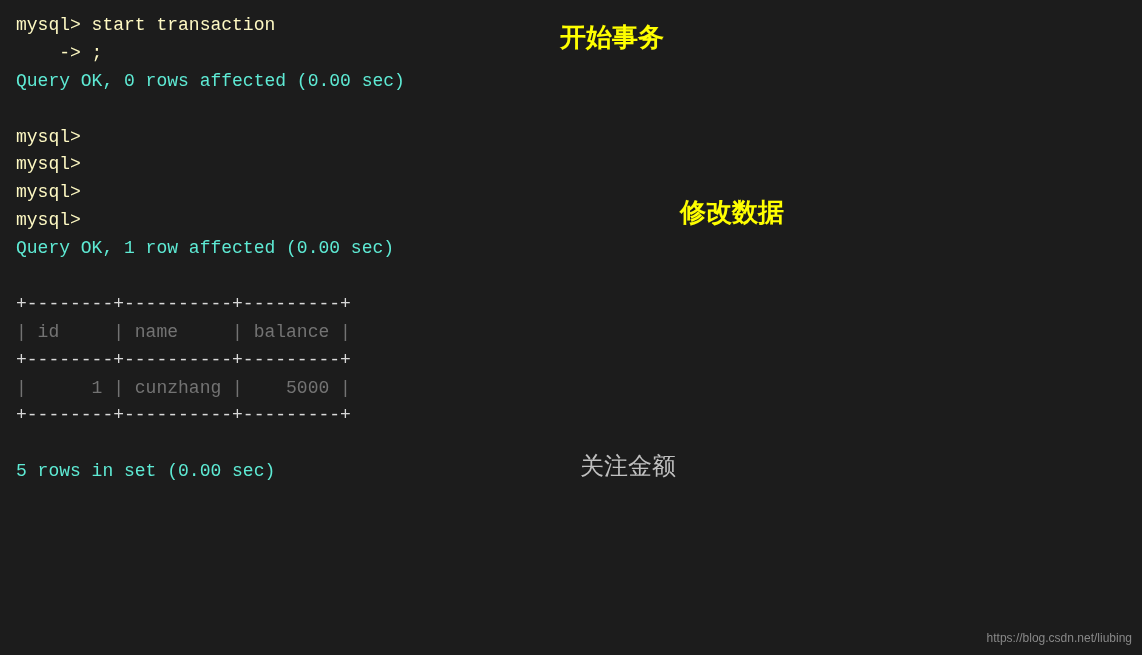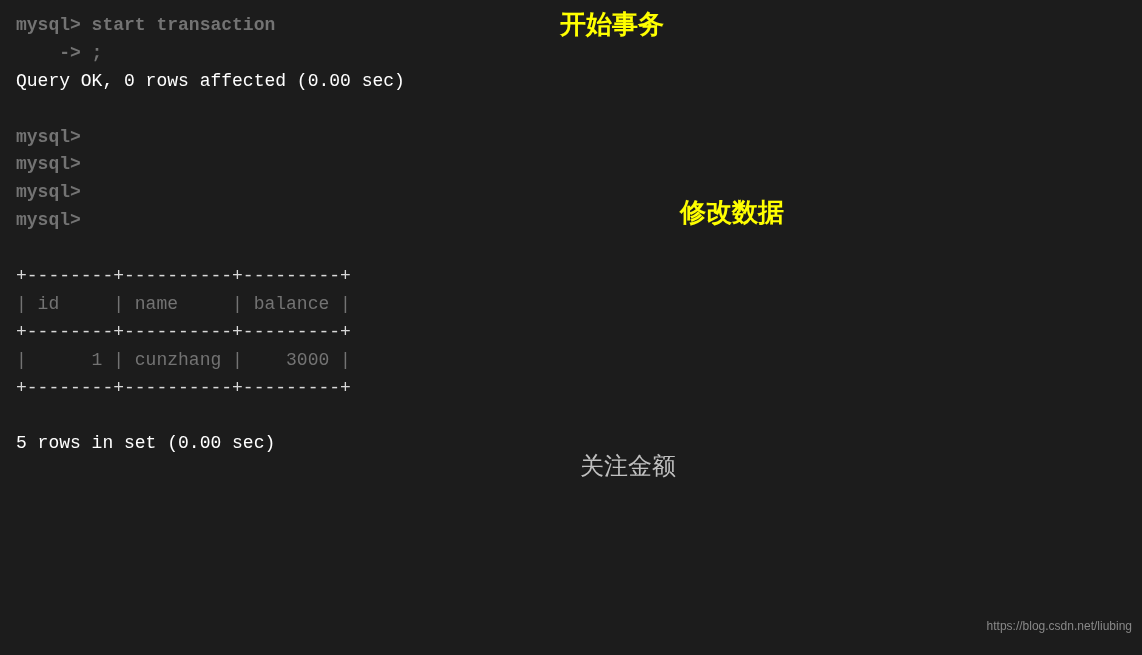--- a/index.html
+++ b/index.html
@@ -23,62 +23,61 @@
       position: relative;
     }
 
     .terminal-line {
       line-height: 1.55;
       white-space: pre;
       color: #737373;
     }
 
     .terminal-line.prompt {
-      color: #737373;
-      font-weight: bold;
+      color: #fef9c3;
     }
 
     .terminal-line.result {
-      color: #ffffff;
+      color: #5eead4;
     }
 
     .table-border {
       color: #d8d8d8;
     }
 
     .annotation {
       position: absolute;
       color: #ffff00;
       font-family: 'SimHei', 'Microsoft YaHei', sans-serif;
       font-size: 26px;
       font-weight: bold;
     }
 
     .annotation-kaishi {
-      top: 7px;
+      top: 20px;
       left: 560px;
       text-align: right;
     }
 
     .annotation-xiugai {
       top: 195px;
       left: 680px;
     }
 
     .annotation-guanzhu {
       top: 450px;
       left: 580px;
       color: #c0c0c0;
       font-size: 24px;
       font-weight: normal;
     }
 
     .watermark {
       position: absolute;
-      bottom: 22px;
+      bottom: 10px;
       right: 10px;
       color: #888;
       font-size: 12px;
       font-family: Arial, sans-serif;
     }
 
     .left-bar {
       position: absolute;
       left: 0;
       top: 0;
@@ -95,25 +94,26 @@
 <div class="terminal">
 
   <div class="terminal-line prompt">mysql&gt; start transaction</div>
   <div class="terminal-line prompt">    -&gt; ;</div>
   <div class="terminal-line result">Query OK, 0 rows affected (0.00 sec)</div>
   <div class="terminal-line">&nbsp;</div>
   <div class="terminal-line prompt">mysql&gt;</div>
   <div class="terminal-line prompt">mysql&gt;</div>
   <div class="terminal-line prompt">mysql&gt;</div>
   <div class="terminal-line prompt">mysql&gt;</div>
+  <div class="terminal-line result">Query OK, 1 row affected (0.00 sec)</div>
   <div class="terminal-line">&nbsp;</div>
   <div class="terminal-line table-border">+--------+----------+---------+</div>
   <div class="terminal-line">| id     | name     | balance |</div>
   <div class="terminal-line table-border">+--------+----------+---------+</div>
-  <div class="terminal-line">|      1 | cunzhang |    3000 |</div>
+  <div class="terminal-line">|      1 | cunzhang |    5000 |</div>
   <div class="terminal-line table-border">+--------+----------+---------+</div>
   <div class="terminal-line">&nbsp;</div>
   <div class="terminal-line result">5 rows in set (0.00 sec)</div>
 
   <div class="annotation annotation-kaishi">开始事务</div>
   <div class="annotation annotation-guanzhu">关注金额</div>
   <div class="annotation annotation-xiugai">修改数据</div>
 
   <div class="watermark">https://blog.csdn.net/liubing</div>
 </div>

